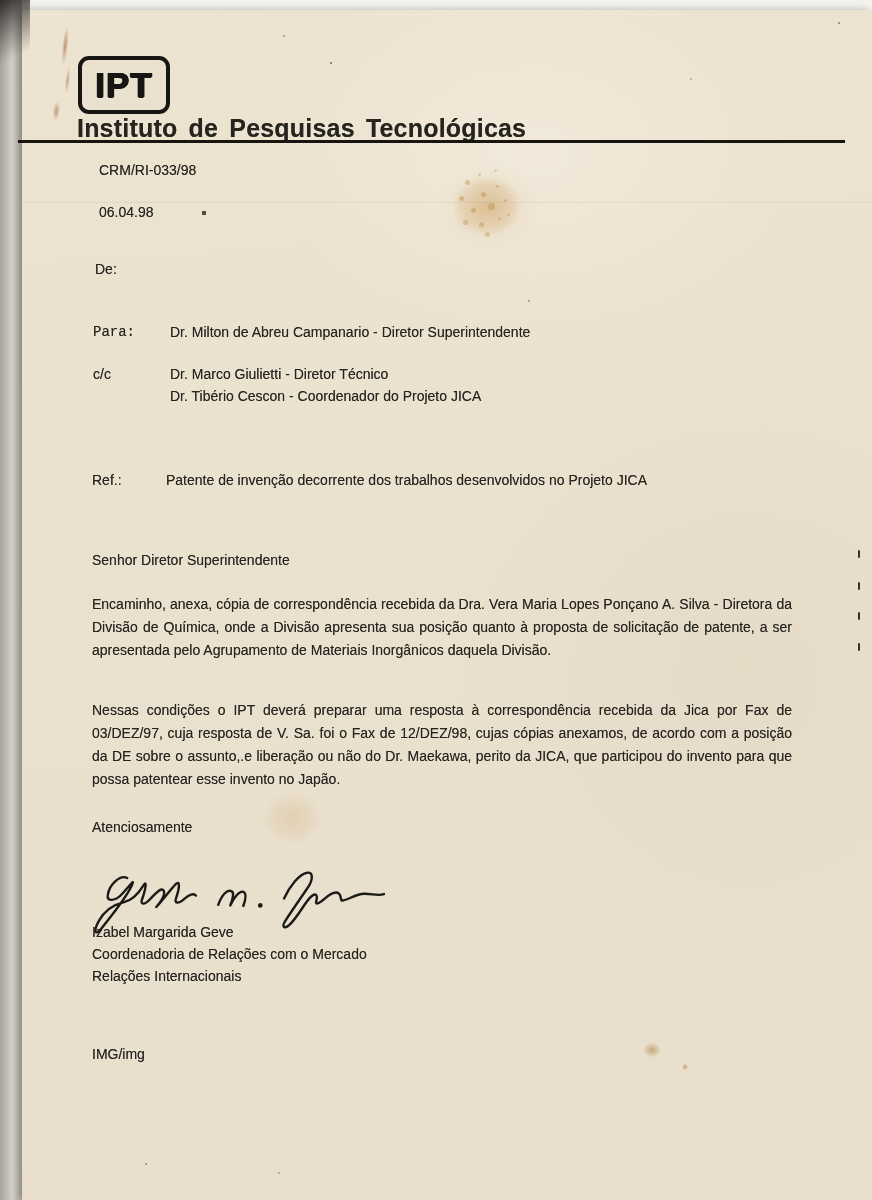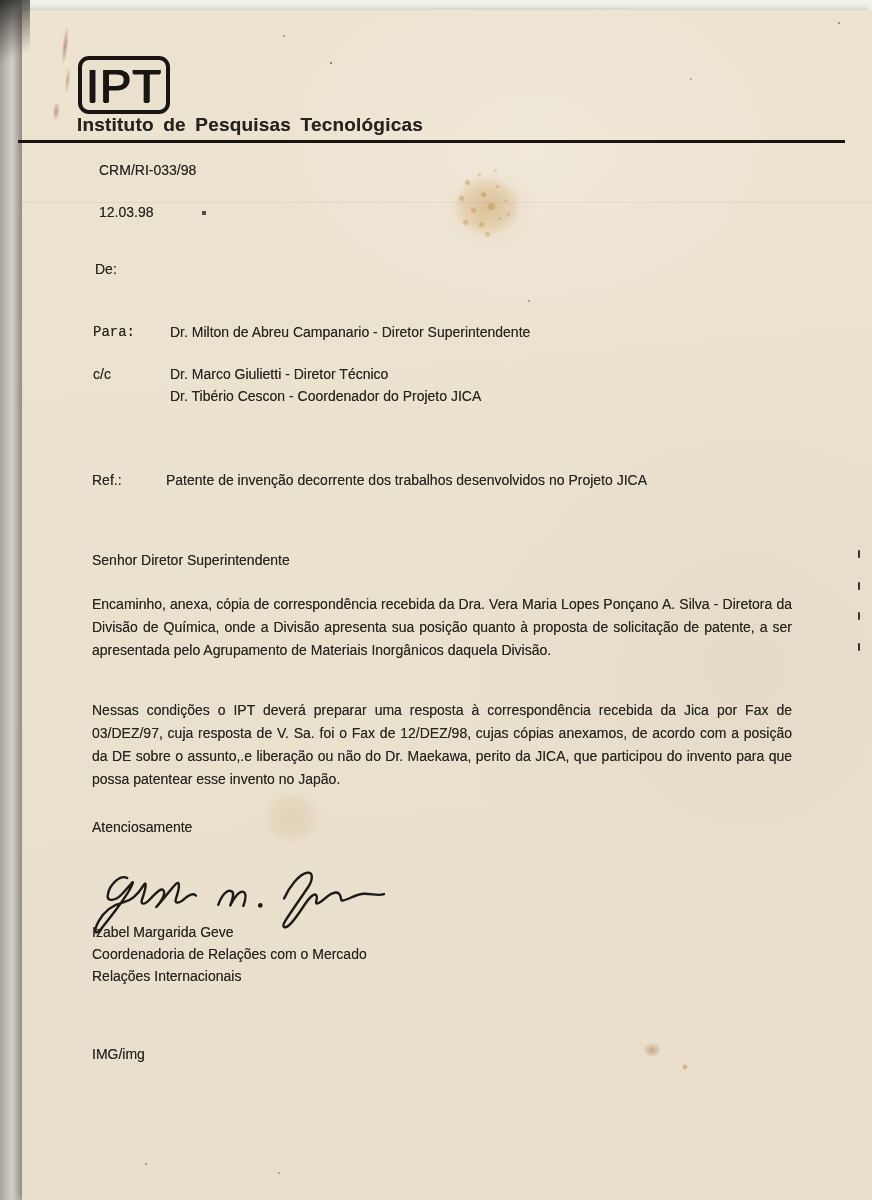--- a/index.html
+++ b/index.html
@@ -39,24 +39,24 @@
     text-shadow:0 0 .5px rgba(38,36,31,.55);
   }
   .para { width:700px; white-space:normal; text-align:justify; line-height:23px; }
   .logo-box {
     left:56px; top:46px; width:84px; height:50px;
     border:4px solid #181613; border-radius:11px;
     display:flex; align-items:center; justify-content:center;
     background:rgba(233,223,206,.4);
   }
   .logo-text {
-    font-size:47px; font-weight:normal; letter-spacing:1px; color:#181613;
+    font-size:35px; font-weight:bold; letter-spacing:1px; color:#181613;
     text-shadow:.8px 0 #181613, -.8px 0 #181613, 0 .5px #181613, 0 -0.3px #181613;
   }
-  .institute { left:55px; top:103px; font-size:19px; font-weight:bold; letter-spacing:.2px; word-spacing:4px; }
+  .institute { left:55px; top:103px; font-size:25px; font-weight:bold; letter-spacing:.2px; word-spacing:4px; }
   .rule { left:-4px; top:130px; width:827px; height:3px; background:#17150f; }
   .scanline { left:0; top:192px; width:850px; height:1px; background:rgba(90,80,60,.08); }
   .tick { left:836px; width:2px; height:8px; background:#35332d; border-radius:1px; }
   .rust {
     left:28px; top:14px; width:30px; height:104px; filter:blur(.7px); transform:rotate(6deg);
     background:
       radial-gradient(4px 28px at 12px 22px, rgba(146,74,36,.55), rgba(146,74,36,0) 70%),
       radial-gradient(3px 20px at 18px 56px, rgba(146,74,36,.45), rgba(146,74,36,0) 70%),
       radial-gradient(5px 14px at 10px 88px, rgba(146,74,36,.50), rgba(146,74,36,0) 70%);
   }
@@ -96,21 +96,21 @@
 
     <div class="abs logo-box">
       <span class="logo-text">IPT</span>
     </div>
     <div class="abs rust"></div>
     <div class="abs txt institute">Instituto de Pesquisas Tecnológicas</div>
     <div class="abs rule"></div>
     <div class="abs scanline"></div>
 
     <div class="abs txt" style="left:77px; top:152px;">CRM/RI-033/98</div>
-    <div class="abs txt" style="left:77px; top:194px;">12.03.98</div>
+    <div class="abs txt" style="left:77px; top:194px;">06.04.98</div>
 
     <div class="abs txt" style="left:73px; top:251px;">De:</div>
 
     <div class="abs txt" style="left:71px; top:314px;font-family:Liberation Mono, monospace;">Para:</div>
     <div class="abs txt" style="left:148px; top:314px;">Dr. Milton de Abreu Campanario - Diretor Superintendente</div>
 
     <div class="abs txt" style="left:71px; top:356px;text-align:center;">c/c</div>
     <div class="abs txt" style="left:148px; top:356px;">Dr. Marco Giulietti - Diretor Técnico</div>
     <div class="abs txt" style="left:148px; top:378px;">Dr. Tibério Cescon - Coordenador do Projeto JICA</div>
 

